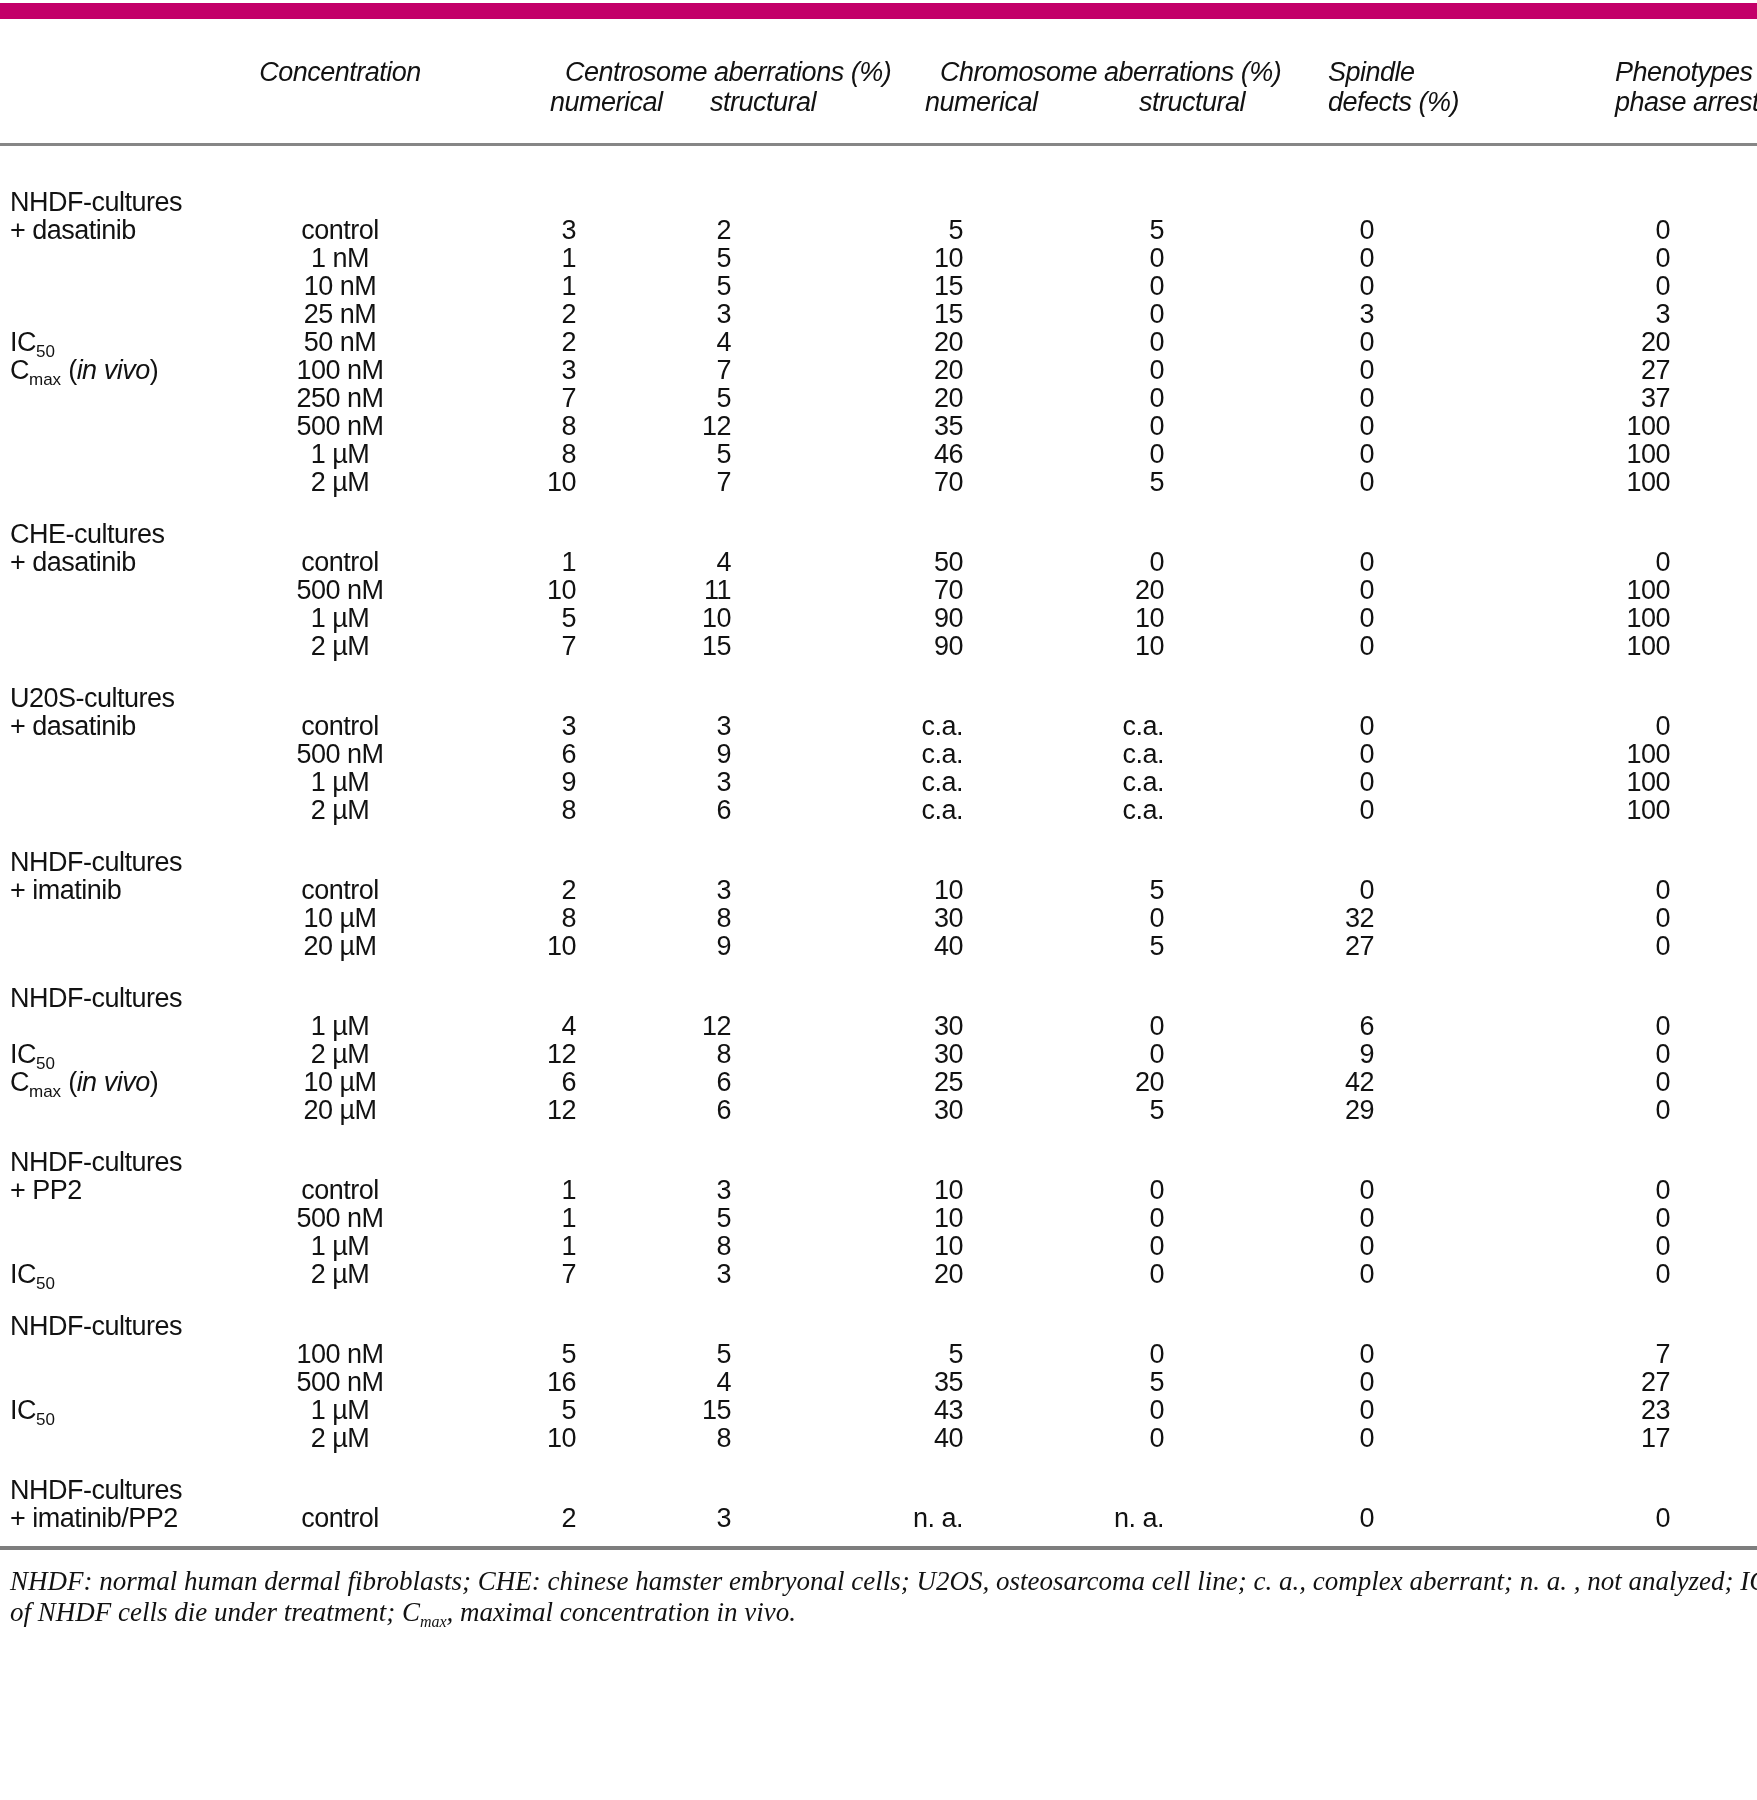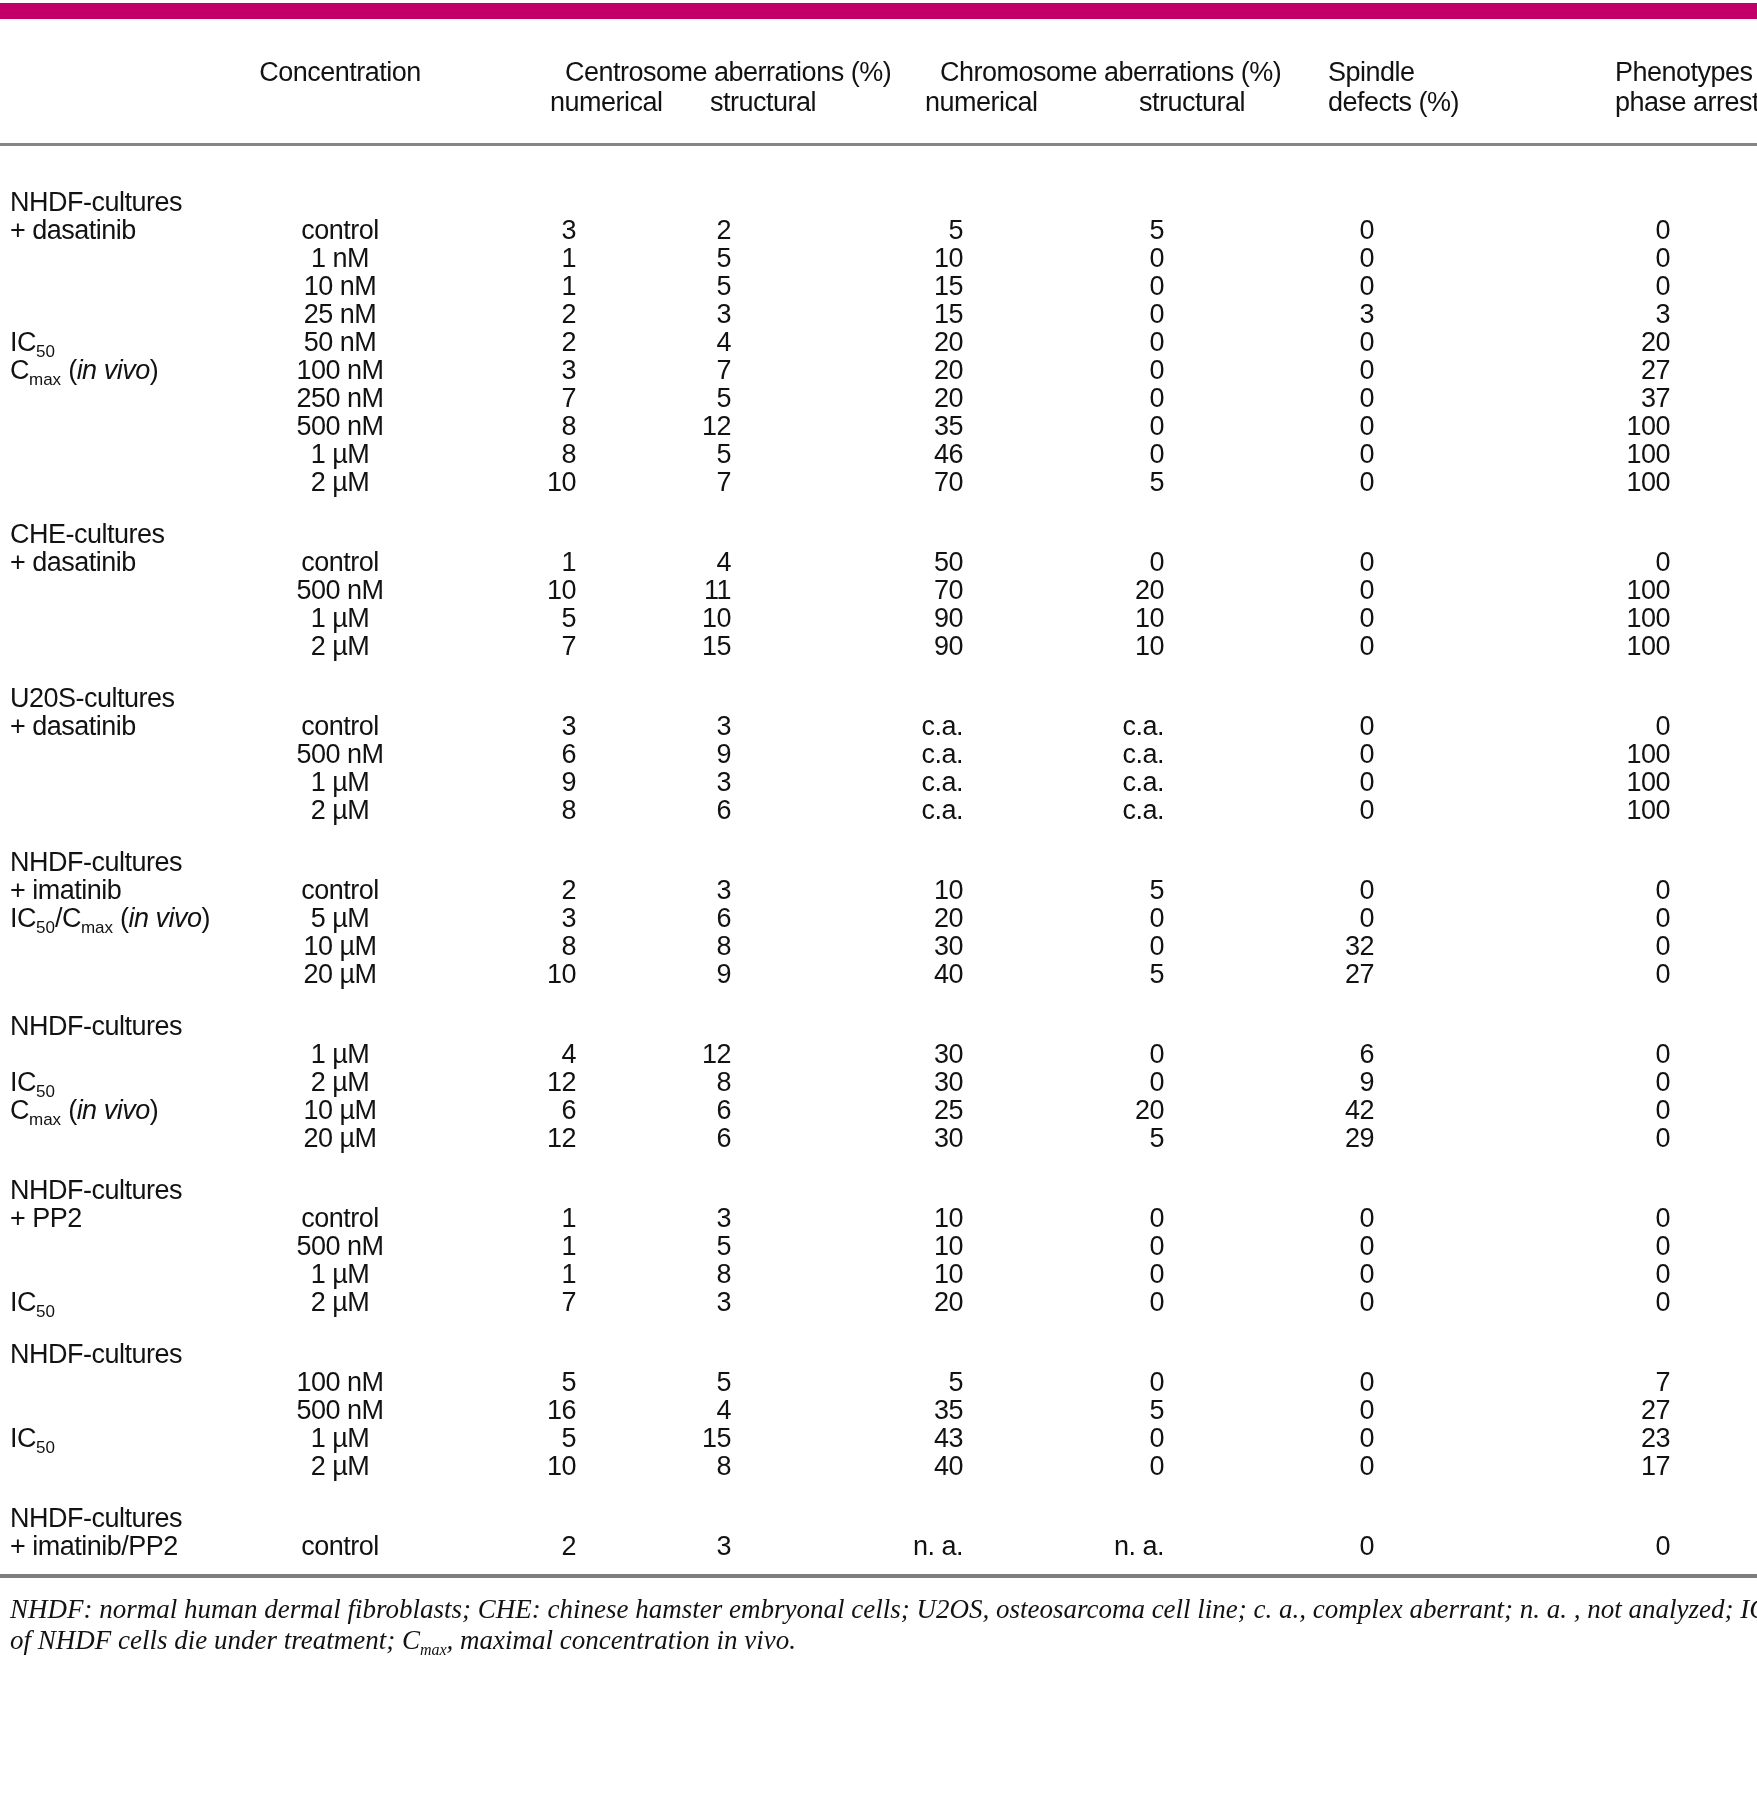--- a/index.html
+++ b/index.html
@@ -27,20 +27,21 @@
   col.c-conc    { width: 180px; }
   col.c-cn      { width: 150px; }
   col.c-cs      { width: 155px; }
   col.c-chn     { width: 232px; }
   col.c-chs     { width: 213px; }
   col.c-sp      { width: 220px; }
   col.c-ph      { width: 280px; }
   col.c-spacer  { width: 77px;  }
 
   thead th {
+    font-style: italic;
     font-weight: normal;
     font-size: 27px;
     line-height: 30px;
     white-space: nowrap;
     vertical-align: bottom;
     text-align: center;
     padding: 0;
   }
   thead tr.h1 th { padding-top: 38px; }
   thead tr.h2 th { padding-bottom: 26px; border-bottom: 3px solid #868686; }
@@ -344,31 +345,20 @@
         <td class="conc">control</td>
         <td class="cn">2</td>
         <td class="cs">3</td>
         <td class="chn">10</td>
         <td class="chs">5</td>
         <td class="sp">0</td>
         <td class="ph">0</td>
         <td></td>
       </tr>
       <tr>
-        <td class="label">IC<sub>50</sub>/C<sub>max</sub> (<i>in vivo</i>)</td>
-        <td class="conc">5 µM</td>
-        <td class="cn">3</td>
-        <td class="cs">6</td>
-        <td class="chn">20</td>
-        <td class="chs">0</td>
-        <td class="sp">0</td>
-        <td class="ph">0</td>
-        <td></td>
-      </tr>
-      <tr>
         <td class="label"></td>
         <td class="conc">10 µM</td>
         <td class="cn">8</td>
         <td class="cs">8</td>
         <td class="chn">30</td>
         <td class="chs">0</td>
         <td class="sp">32</td>
         <td class="ph">0</td>
         <td></td>
       </tr>

